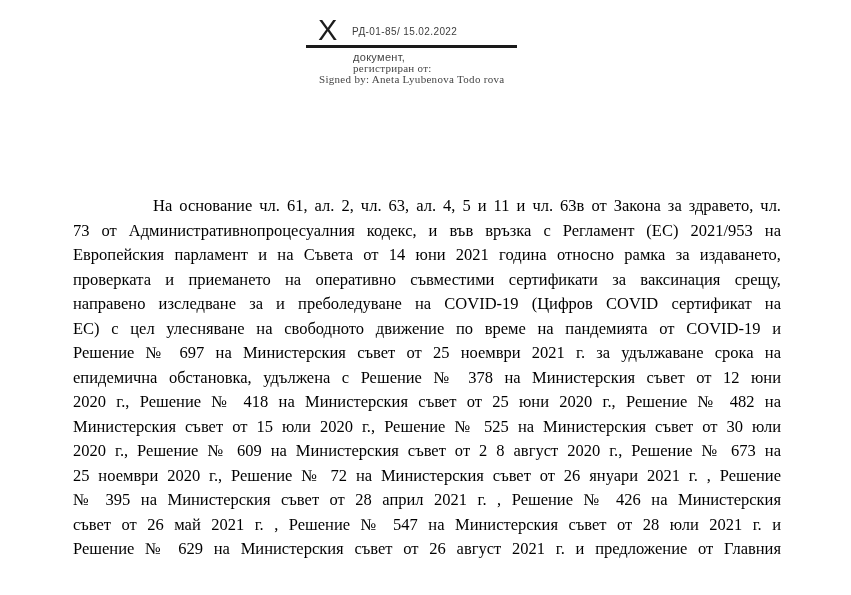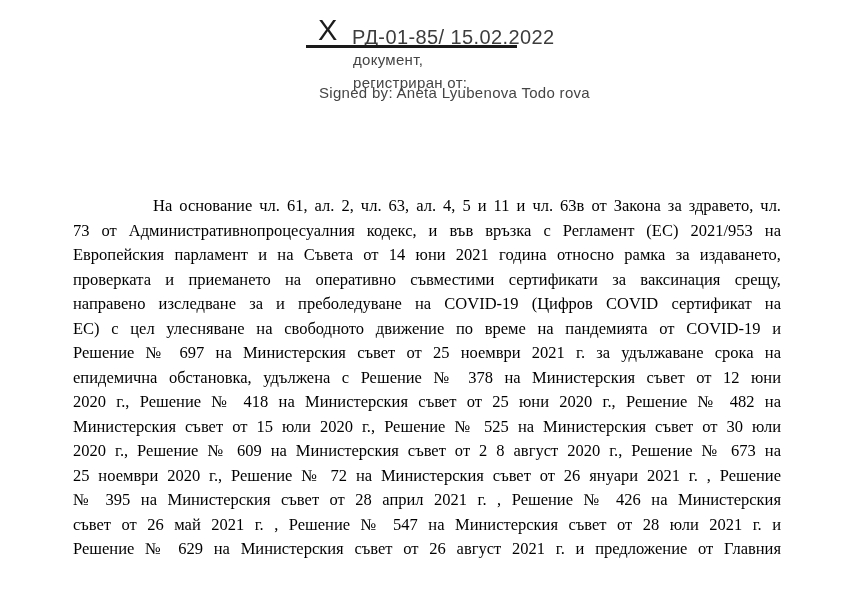--- a/index.html
+++ b/index.html
@@ -14,34 +14,34 @@
   
   .sig-x{
     position:absolute;left:318px;top:14px;
     font-family:"Liberation Sans", sans-serif;
     font-size:29px;font-weight:400;color:#1c1c1c;
     letter-spacing:0;
   }
   .sig-ref{
     position:absolute;left:352px;top:26px;
     font-family:"Liberation Sans", sans-serif;
-    font-size:20px;color:#3d3d3d;letter-spacing:.4px;
+    font-size:10px;color:#3d3d3d;letter-spacing:.4px;
   }
   .sig-rule{
     position:absolute;left:306px;top:45px;
     width:211px;height:2.5px;background:#1a1a1a;
   }
   .sig-small{
     position:absolute;
     font-family:"Liberation Sans", sans-serif;
-    font-size:15px;color:#454545;letter-spacing:.3px;text-align:right;
+    font-size:11px;color:#454545;letter-spacing:.3px;text-align:right;
   }
   .sig-reg1{left:353px;top:51px;}
-  .sig-reg2{left:353px;top:74px;}
-  .sig-signed{left:319px;top:84px;}
+  .sig-reg2{left:353px;top:62px;font-family:Liberation Serif, serif;}
+  .sig-signed{left:319px;top:73px;font-family:Liberation Serif, serif;}
   
   .doc-title{
     position:absolute;left:150px;top:116px;width:630px;
     text-align:center;font-weight:bold;font-size:17px;
     line-height:29.5px;color:#000;
   }
   
   .doc-body{
     position:absolute;left:73px;top:194px;width:708px;
     font-size:16.5px;line-height:24.5px;color:#000;

